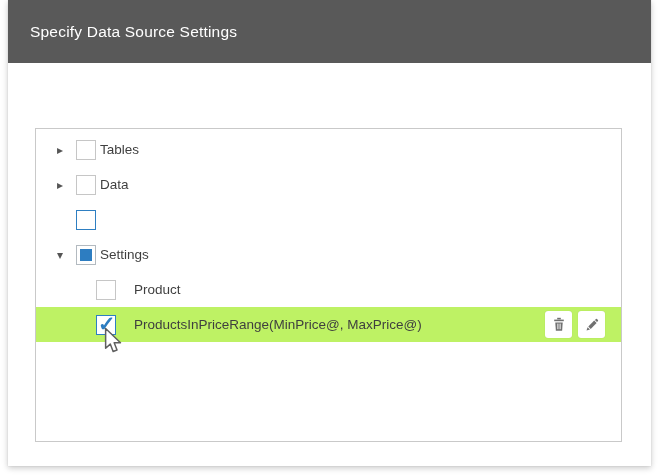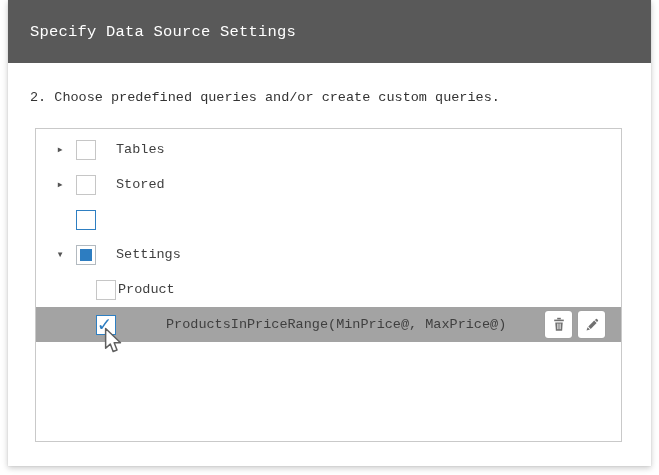--- a/index.html
+++ b/index.html
@@ -1,64 +1,63 @@
 <!DOCTYPE html>
 <html><head>
 <meta charset="utf-8">
 <style>
   html,body{margin:0;padding:0;background:#fff;font-family:"Liberation Sans",sans-serif;}
   .stage{position:relative;width:659px;height:475px;background:#fff;overflow:hidden;}
   .window{position:absolute;left:8px;top:0;width:643px;height:466px;background:#fff;
-          box-shadow:0 2px 6px rgba(0,0,0,0.22), 0 0 1px rgba(0,0,0,0.15);font-family:Liberation Mono, monospace;}
+          box-shadow:0 2px 6px rgba(0,0,0,0.22), 0 0 1px rgba(0,0,0,0.15);}
   .header{position:absolute;left:0;top:0;width:100%;height:63px;background:#595959;
           display:flex;align-items:center;}
   .title{color:#ffffff;font-size:15.5px;margin-left:22px;letter-spacing:.2px;}
   .instruction{position:absolute;left:22px;top:90px;font-size:13.5px;color:#333;}
   .tree{position:absolute;left:27px;top:128px;width:587px;height:314px;
         border:1px solid #c9c9c9;background:#fff;box-sizing:border-box;padding-top:3px;overflow:hidden;}
   .tree-row{position:relative;height:35px;display:flex;align-items:center;box-sizing:border-box;}
-  .tree-row.selected{background:#a3a3a3;gap:48px;}
+  .tree-row.selected{background:#bef264;}
   .expander{width:20px;margin-left:14px;text-align:center;font-size:12px;color:#555;flex:0 0 auto;user-select:none;}
   .expander.none{visibility:hidden;}
   .cb{width:20px;height:20px;box-sizing:border-box;border:1px solid #c6c6c6;background:#fff;
       margin-left:6px;flex:0 0 auto;position:relative;}
   .lvl1 .cb{margin-left:60px;}
   .cb.focusring{border-color:#2e7fc2;}
   .cb.indeterminate{border-color:#b3bac0;}
   .cb.indeterminate::after{content:"";position:absolute;left:3px;top:3px;width:12px;height:12px;background:#2d7dc1;}
   .cb.checked{border-color:#2e7fc2;}
   .cb.checked::after{content:"\2713";position:absolute;left:1px;top:-4px;font-size:21px;font-weight:bold;color:#2d7dc1;}
-  .row-label{margin-left:20px;font-size:13.5px;color:#3f3f3f;white-space:nowrap;}
-  .lvl1 .row-label{margin-left:2px;}
+  .row-label{margin-left:4px;font-size:13.5px;color:#3f3f3f;white-space:nowrap;}
+  .lvl1 .row-label{margin-left:18px;}
   .row-actions{position:absolute;right:16px;top:4px;display:none;gap:6px;}
   .tree-row.selected .row-actions{display:flex;}
   .action-btn{width:27px;height:27px;border:none;border-radius:3px;background:#fff;cursor:pointer;
               display:flex;align-items:center;justify-content:center;padding:0;box-shadow:0 0 1px rgba(0,0,0,0.2);}
   .cursor{position:absolute;left:96px;top:327px;z-index:30;pointer-events:none;}
 </style>
 </head>
 <body>
 
 <div class="stage">
   <div class="window">
     <div class="header">
       <div class="title">Specify Data Source Settings</div>
     </div>
-    <div class="instruction">2. Choose predefined queries and/or create custom queries.</div>
     <div class="tree" id="tree">
         <div class="tree-row lvl0">
     <span class="expander">▸</span>
     <span class="cb"></span>
     <span class="row-label">Tables</span>
 
   </div>
         <div class="tree-row lvl0">
     <span class="expander">▸</span>
     <span class="cb"></span>
-    <span class="row-label">Stored</span>
+    <span class="row-label">Data</span>
 
   </div>
         <div class="tree-row lvl0">
     <span class="expander none"></span>
     <span class="cb focusring"></span>
 
   </div>
         <div class="tree-row lvl0">
     <span class="expander">▾</span>
     <span class="cb indeterminate"></span>

